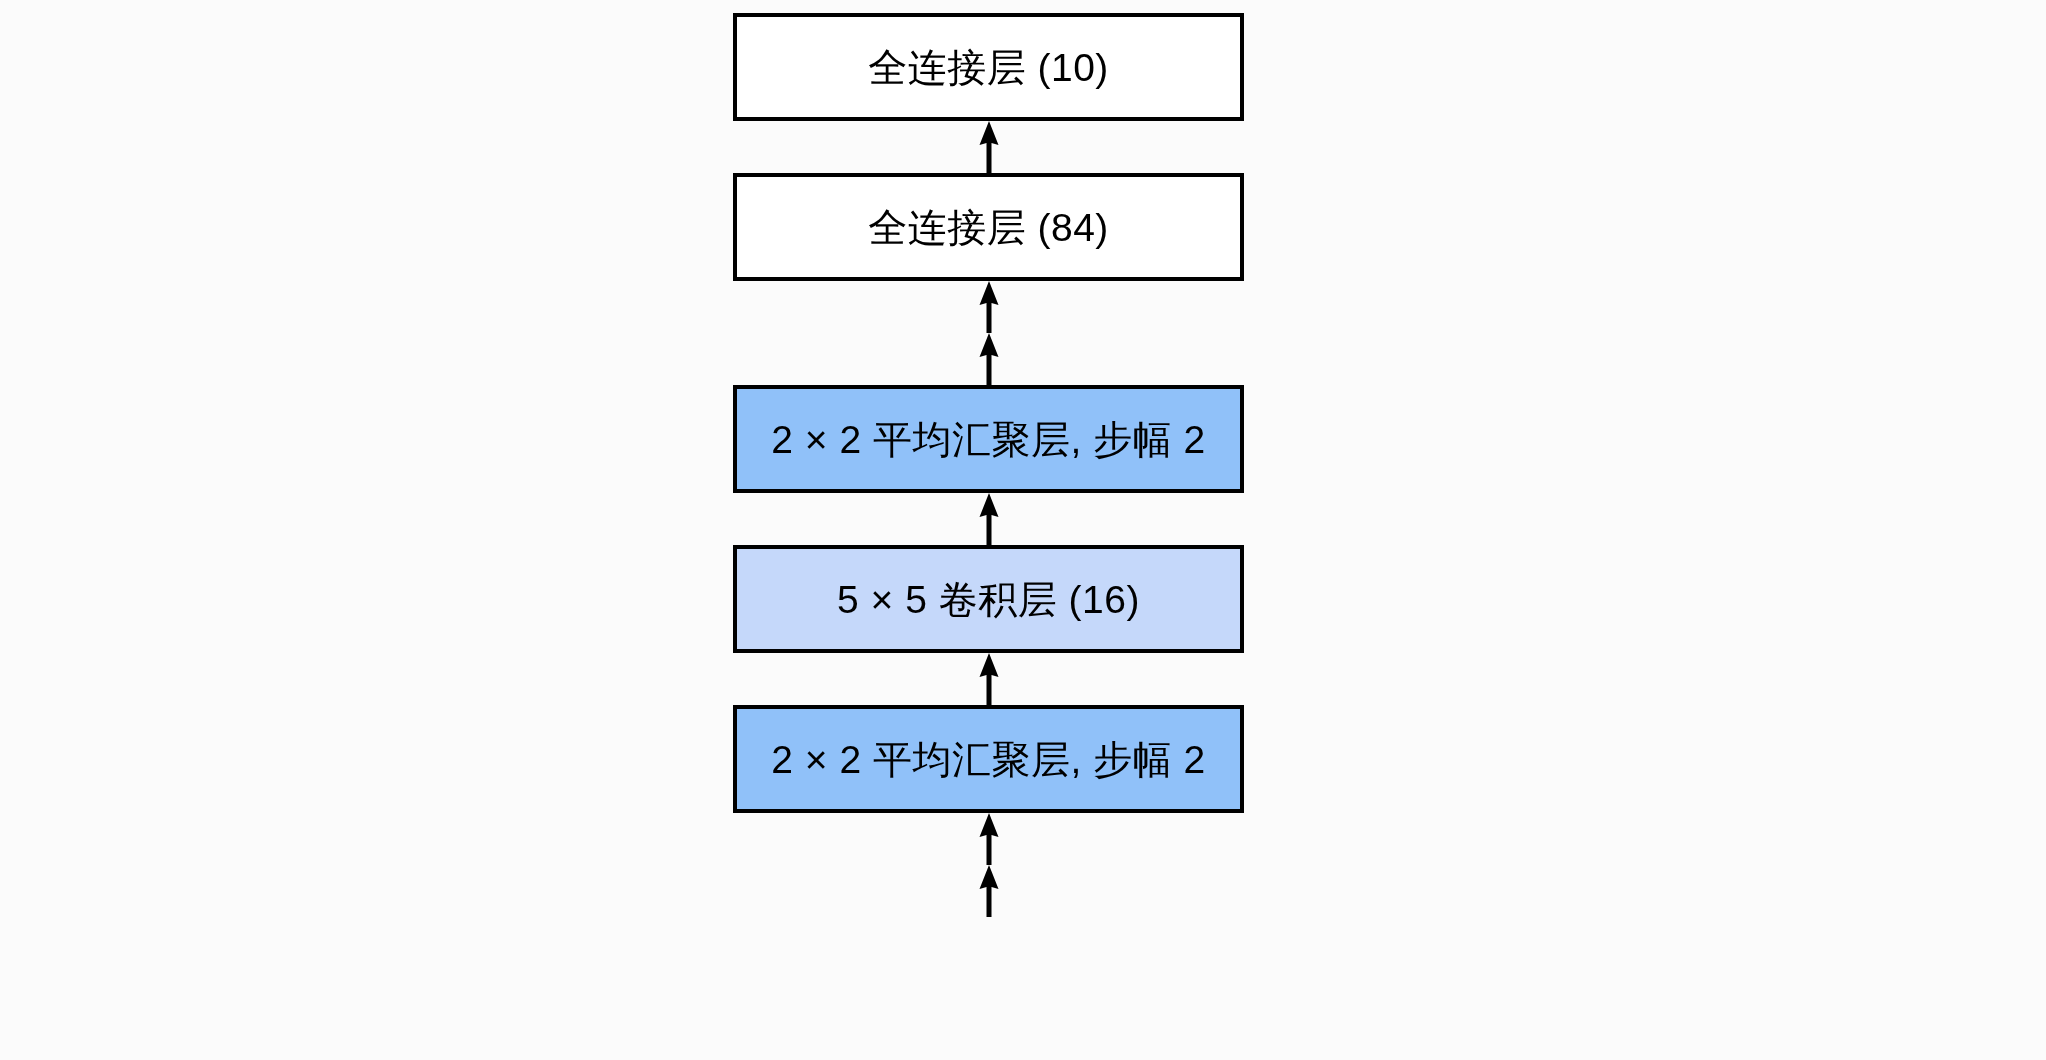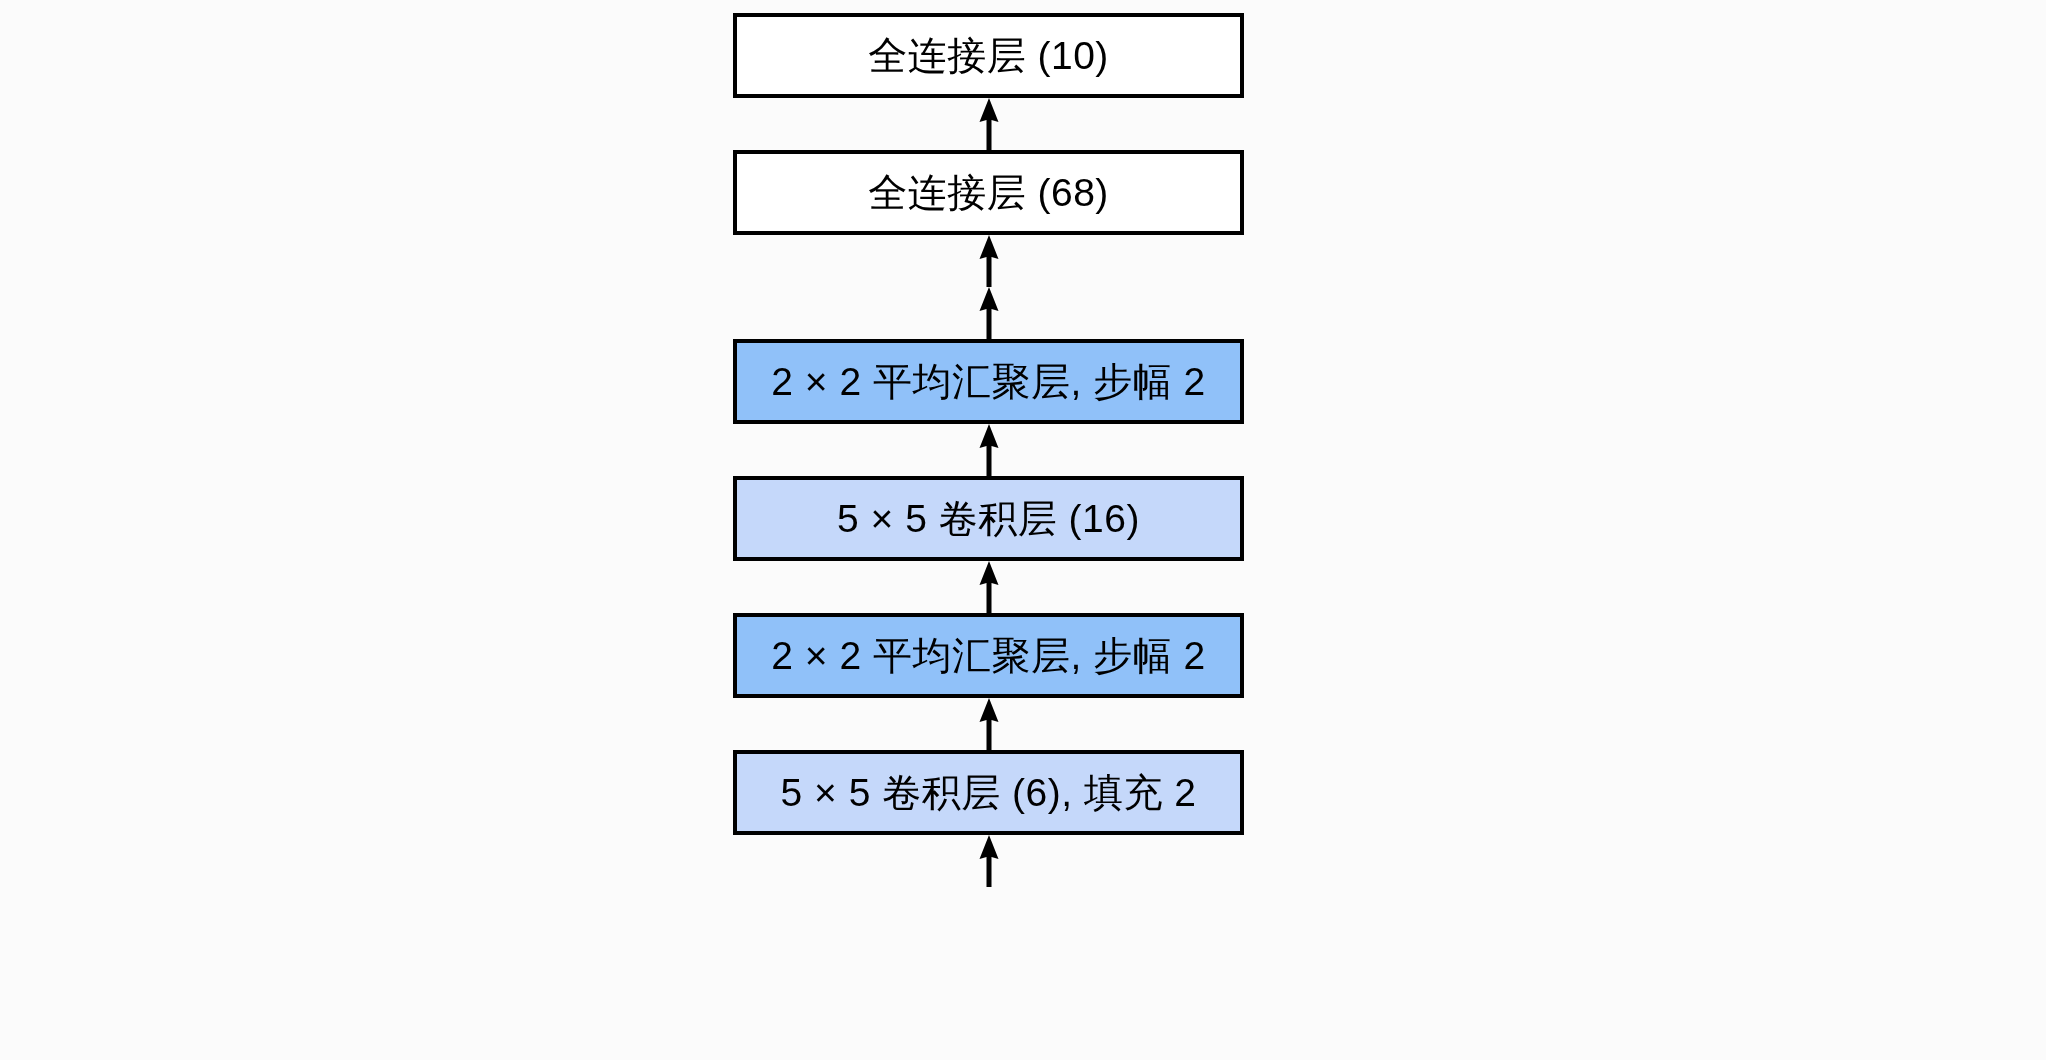--- a/index.html
+++ b/index.html
@@ -29,21 +29,21 @@
     position: absolute;
     left: 733px;
     top: 13px;
     width: 511px;
     display: flex;
     flex-direction: column;
     align-items: center;
   }
   .box {
     width: 100%;
-    height: 85px;
+    height: 108px;
     border: 4px solid var(--box-border);
     background: var(--box-fill-white);
     display: flex;
     align-items: center;
     justify-content: center;
     flex: 0 0 auto;
   }
   .box .label {
     font-size: 39px;
     line-height: 1;
@@ -69,21 +69,21 @@
 
     <div class="box type-fc">
       <span class="label">全连接层 (10)</span>
     </div>
 
     <svg class="arrow" viewBox="0 0 26 52" xmlns="http://www.w3.org/2000/svg" aria-hidden="true">
       <path fill="currentColor" d="M13 0 L3.5 24 L10.5 22 L10.5 52 L15.5 52 L15.5 22 L22.5 24 Z"></path>
     </svg>
 
     <div class="box type-fc">
-      <span class="label">全连接层 (68)</span>
+      <span class="label">全连接层 (84)</span>
     </div>
 
     <svg class="arrow" viewBox="0 0 26 52" xmlns="http://www.w3.org/2000/svg" aria-hidden="true">
       <path fill="currentColor" d="M13 0 L3.5 24 L10.5 22 L10.5 52 L15.5 52 L15.5 22 L22.5 24 Z"></path>
     </svg>
 
 
     <svg class="arrow" viewBox="0 0 26 52" xmlns="http://www.w3.org/2000/svg" aria-hidden="true">
       <path fill="currentColor" d="M13 0 L3.5 24 L10.5 22 L10.5 52 L15.5 52 L15.5 22 L22.5 24 Z"></path>
     </svg>
@@ -105,23 +105,20 @@
     </svg>
 
     <div class="box type-pool">
       <span class="label">2 × 2 平均汇聚层, 步幅 2</span>
     </div>
 
     <svg class="arrow" viewBox="0 0 26 52" xmlns="http://www.w3.org/2000/svg" aria-hidden="true">
       <path fill="currentColor" d="M13 0 L3.5 24 L10.5 22 L10.5 52 L15.5 52 L15.5 22 L22.5 24 Z"></path>
     </svg>
 
-    <div class="box type-conv">
-      <span class="label">5 × 5 卷积层 (6), 填充 2</span>
-    </div>
 
     <svg class="arrow" viewBox="0 0 26 52" xmlns="http://www.w3.org/2000/svg" aria-hidden="true">
       <path fill="currentColor" d="M13 0 L3.5 24 L10.5 22 L10.5 52 L15.5 52 L15.5 22 L22.5 24 Z"></path>
     </svg>
 
 
   </div>
 </div>
 
 </body></html>

